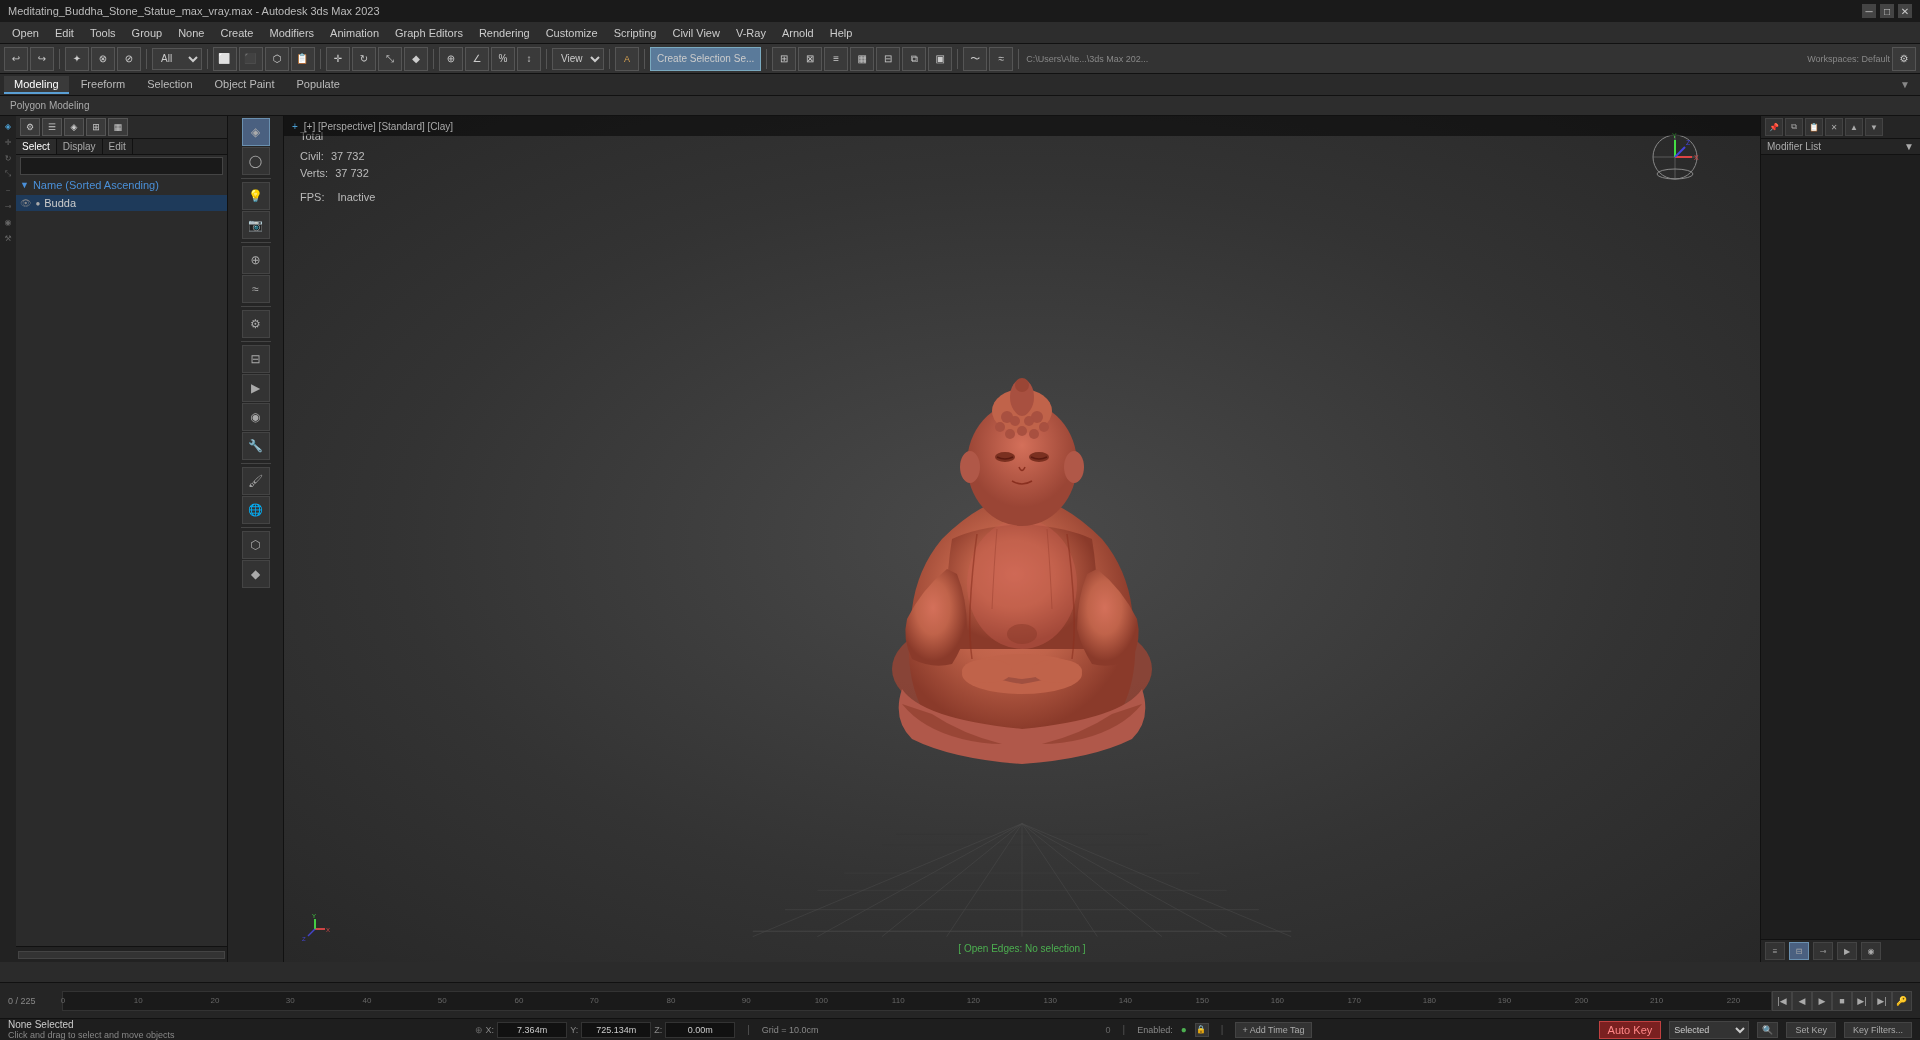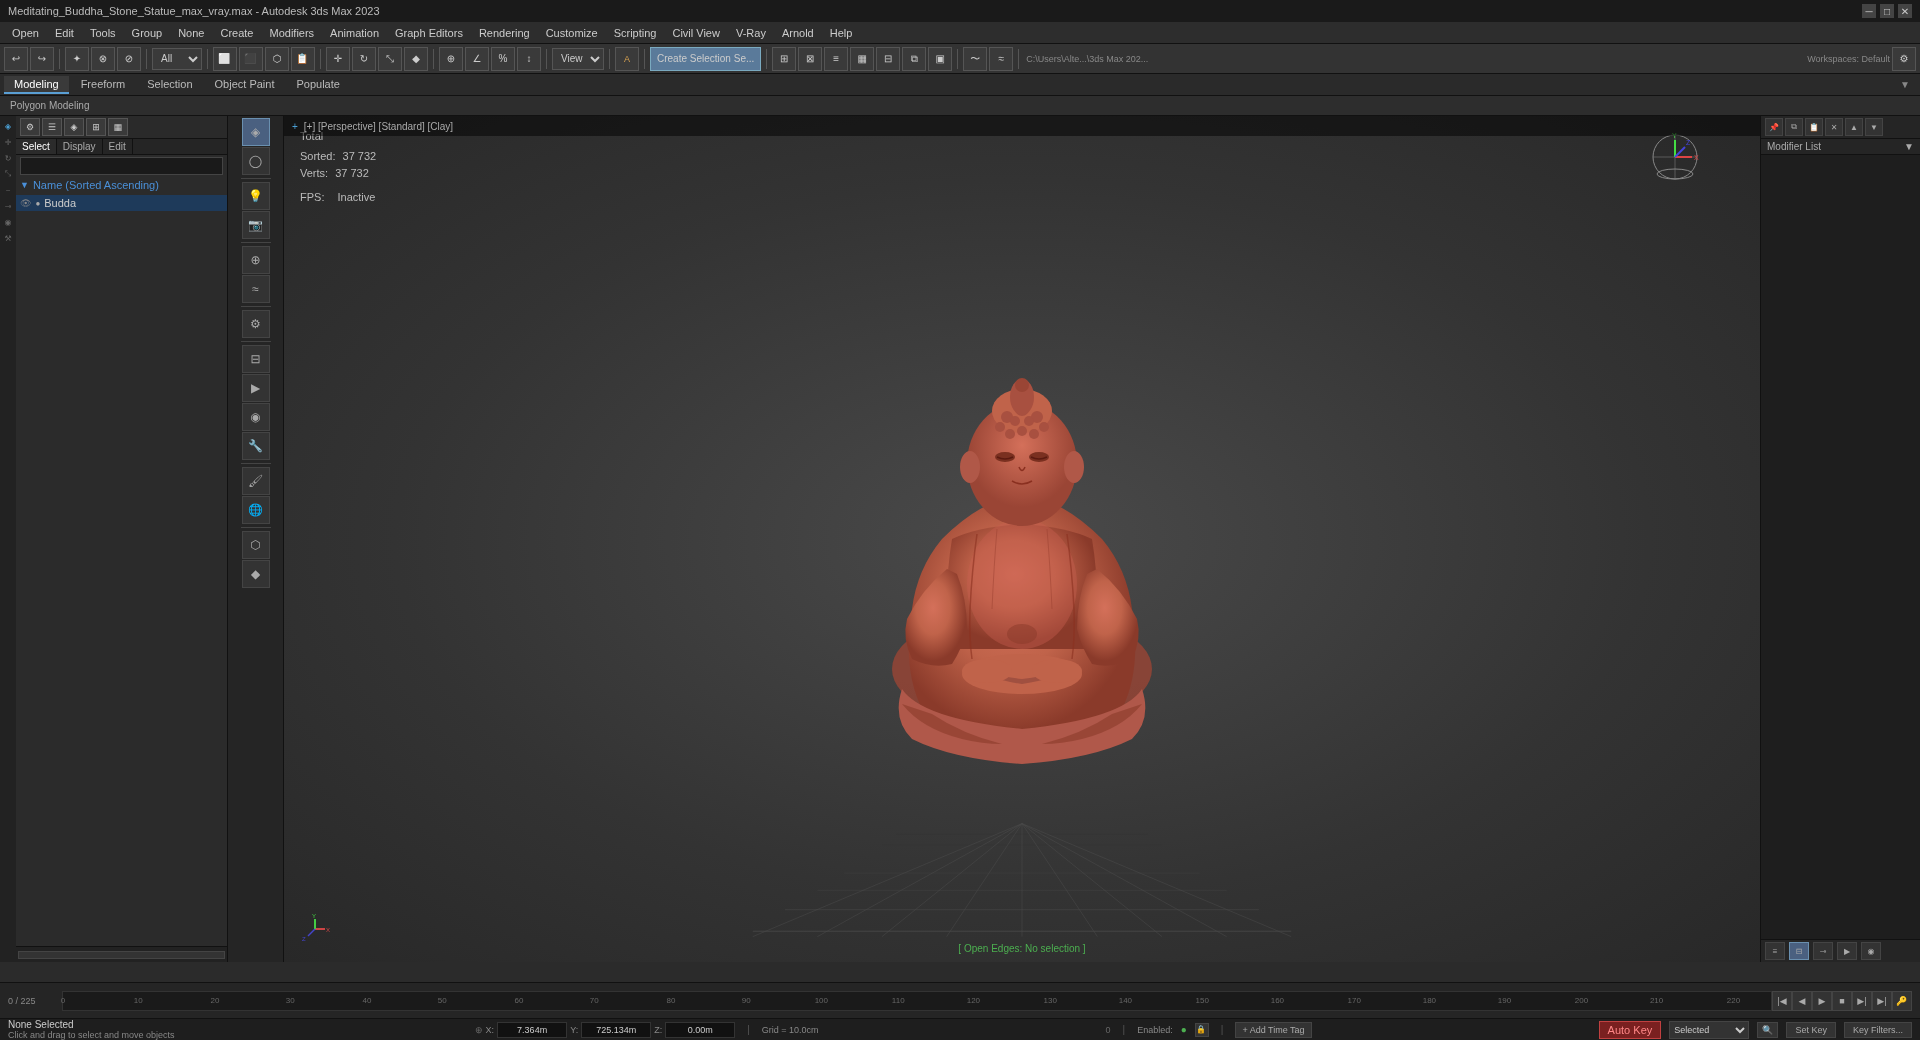--- a/index.html
+++ b/index.html
@@ -628,21 +628,21 @@
     <div id="viewport-header">
       <span class="vp-plus">+</span>
       <span class="vp-label">[+] [Perspective] [Standard] [Clay]</span>
     </div>
 
     <div id="viewport-canvas">
 
       <div id="viewport-stats">
         <div style="color:#bbb; font-size:11px; margin-bottom:2px;">Total</div>
         <div>
-          <span>Sorted:</span>
+          <span>Civil:</span>
           <span style="margin-left:4px;">37 732</span>
         </div>
         <div>
           <span>Verts:</span>
           <span style="margin-left:4px;">37 732</span>
         </div>
         <div style="margin-top:6px;">
           <span>FPS:</span>
           <span style="margin-left:10px;">Inactive</span>
         </div>

